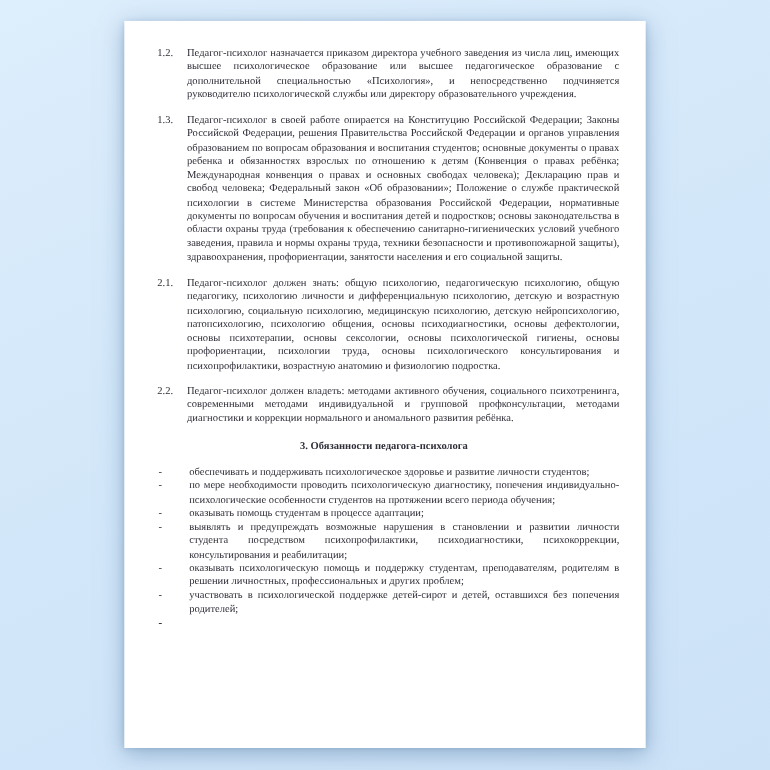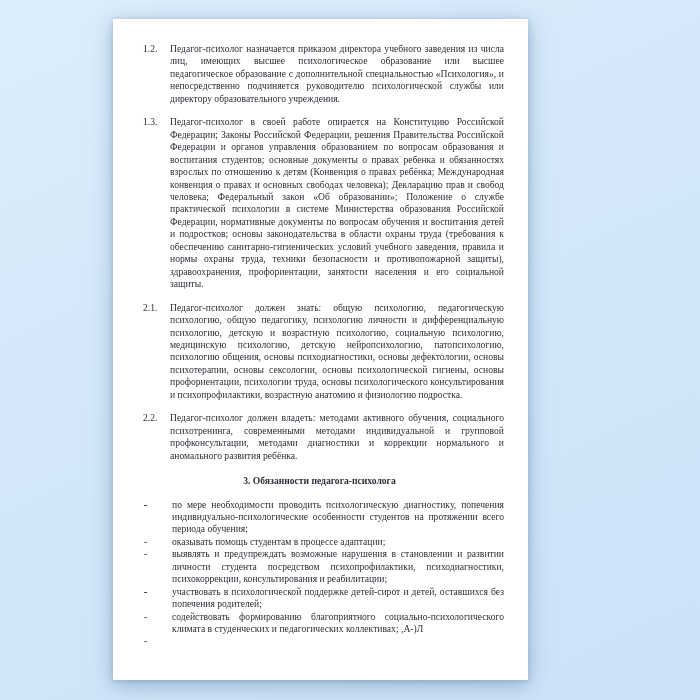--- a/index.html
+++ b/index.html
@@ -2,21 +2,21 @@
 <html><head>
 <meta charset="utf-8">
 <style>
   html, body { margin:0; padding:0; }
   body {
     width:700px; height:700px; position:relative; overflow:hidden;
     background: linear-gradient(155deg, #ddeefc 0%, #d4e8fa 40%, #cce2f7 100%);
     font-family: "Liberation Serif", "DejaVu Serif", serif;
   }
   .page {
-    position:absolute; left:113px; top:19px; width:415px; height:661px;
+    position:absolute; left:113px; top:19px; width:474px; height:661px;
     background:#ffffff;
     box-shadow: 0 5px 20px rgba(100,136,174,0.55), 0 1px 5px rgba(100,136,174,0.35);
   }
   .content {
     position:absolute; left:22px; right:24px; top:24px;
     font-size:9.6px; line-height:12.45px; color:#2e2e38;
     text-align:justify;
   }
   .np { position:relative; padding-left:35px; margin-bottom:11px; }
   .np .num { position:absolute; left:8px; top:0; }
@@ -50,42 +50,43 @@
     <div class="np">
       <span class="num">2.2.</span>
       <span>Педагог-психолог должен владеть: методами активного обучения, социального психотренинга, современными методами индивидуальной и групповой профконсультации, методами диагностики и коррекции нормального и аномального развития ребёнка.</span>
     </div>
 
     <div class="h">3. Обязанности педагога-психолога</div>
 
 
     <div class="b">
       <span class="dash">-</span>
+      <span>обеспечивать и поддерживать психологическое здоровье и развитие личности студентов;</span>
     </div>
     <div class="b">
       <span class="dash">-</span>
       <span>по мере необходимости проводить психологическую диагностику, попечения индивидуально-психологические особенности студентов на протяжении всего периода обучения;</span>
     </div>
     <div class="b">
       <span class="dash">-</span>
       <span>оказывать помощь студентам в процессе адаптации;</span>
     </div>
     <div class="b">
       <span class="dash">-</span>
       <span>выявлять и предупреждать возможные нарушения в становлении и развитии личности студента посредством психопрофилактики, психодиагностики, психокоррекции, консультирования и реабилитации;</span>
     </div>
     <div class="b">
       <span class="dash">-</span>
+      <span>оказывать психологическую помощь и поддержку студентам, преподавателям, родителям в решении личностных, профессиональных и других проблем;</span>
     </div>
     <div class="b">
       <span class="dash">-</span>
       <span>участвовать в психологической поддержке детей-сирот и детей, оставшихся без попечения родителей;</span>
     </div>
     <div class="b">
       <span class="dash">-</span>
-      <span>содействовать формированию благоприятного социально-психологического климата в студенческих и педагогических коллективах; ,А-)Л</span>
     </div>
     <div class="b">
       <span class="dash">-</span>
     </div>
 
   </div>
 </div>
 
 </body></html>

